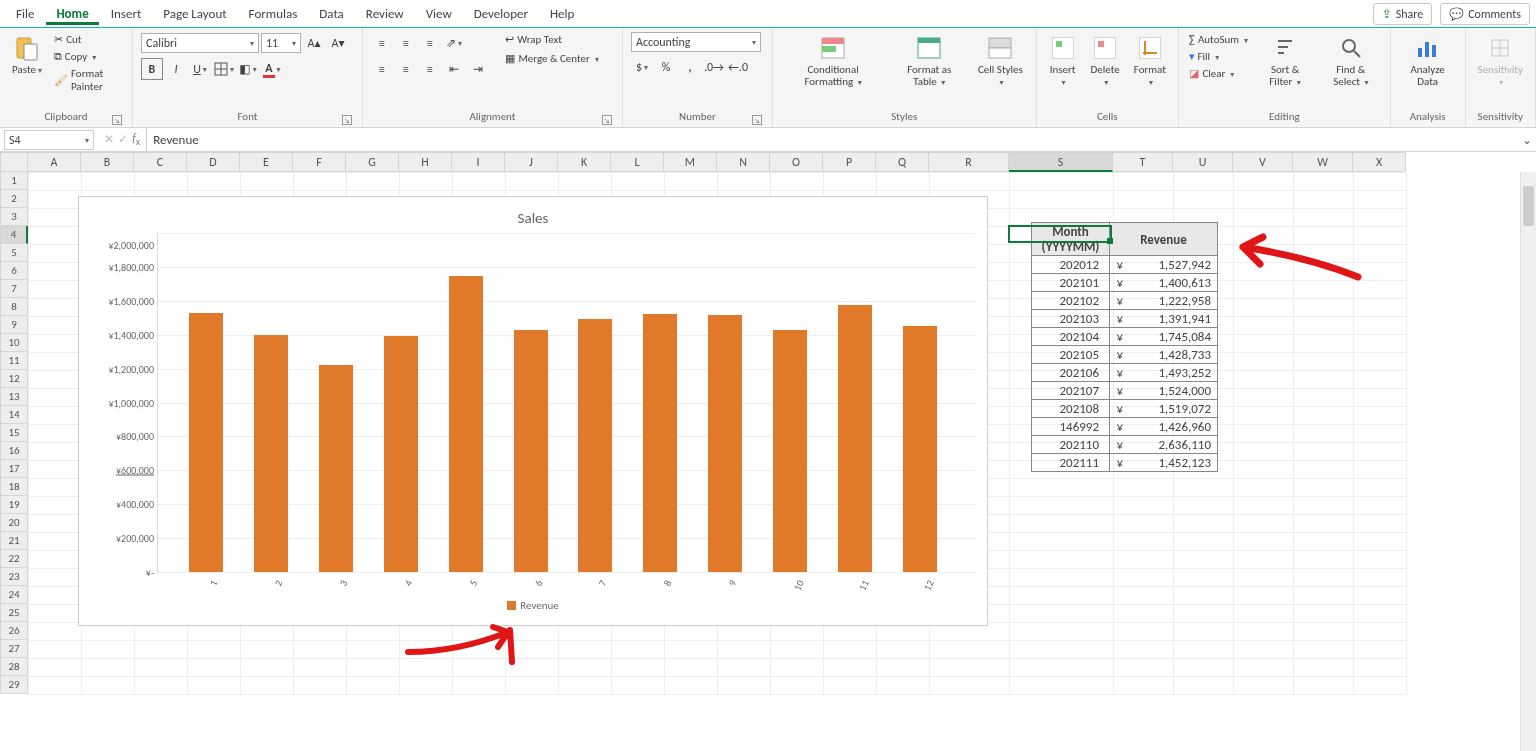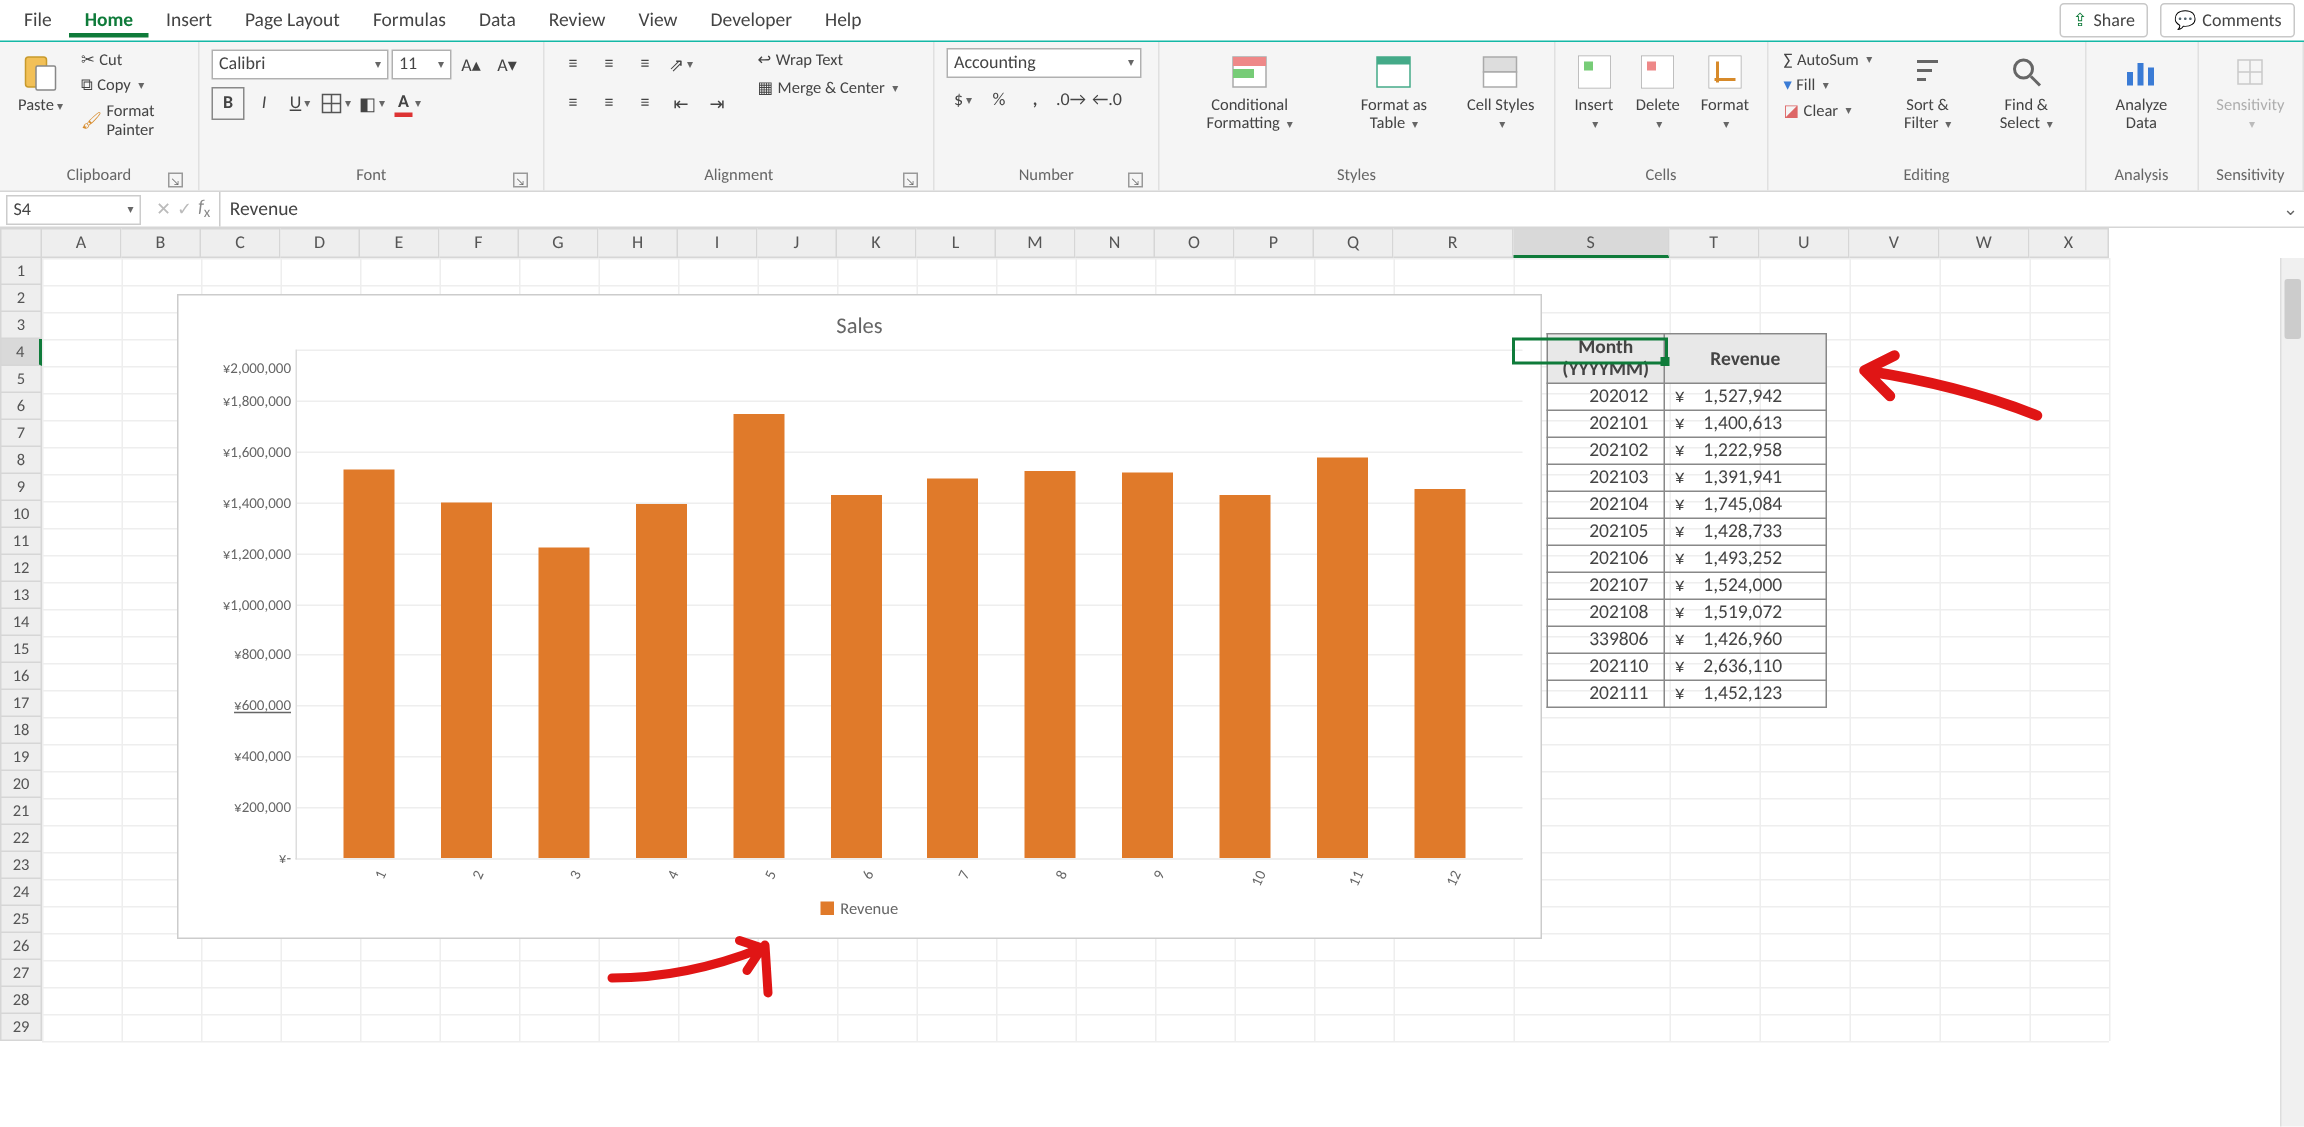--- a/index.html
+++ b/index.html
@@ -46,37 +46,37 @@
 .row-h { width: 28px; height: 18px; background: #eee; border: 1px solid #d6d6d6; border-top: none; font-size: 11px; color: #555; display: flex; align-items: center; justify-content: center; }
 .row-h.sel { background: #d9d9d9; border-right: 2px solid #0f7b3a; }
 .cells { position: relative; flex: 1; background: #fff; }
 .gridlines { position: absolute; inset: 0; }
 .gridlines .hl { position: absolute; left: 0; right: 0; height: 0; border-top: 1px solid #eee; }
 .gridlines .vl { position: absolute; top: 0; bottom: 0; width: 0; border-left: 1px solid #eee; }
 .sel-cell { position: absolute; border: 2px solid #0f7b3a; }
 .sel-cell::after { content: ""; position: absolute; right: -3px; bottom: -3px; width: 6px; height: 6px; background: #0f7b3a; }
 
 
-.chart-box { position: absolute; left: 50px; top: 24px; width: 910px; height: 430px; border: 1px solid #ccc; background: #fff; padding: 8px 12px; margin-left: 40px; }
+.chart-box { position: absolute; left: 50px; top: 24px; width: 910px; height: 430px; border: 1px solid #ccc; background: #fff; padding: 8px 12px; }
 .chart-title { text-align: center; font-size: 15px; color: #666; margin: 4px 0 6px 0; }
 .chart-plot { position: relative; height: 340px; margin-left: 66px; border-left: 1px solid #ddd; border-bottom: 1px solid #ddd; }
 .chart-ylabel { position: absolute; right: 100%; font-size: 10px; color: #666; transform: translate(-4px,-50%); }
 .chart-grid { position: absolute; left: 0; right: 0; height: 0; border-top: 1px solid #eee; }
 .chart-bar { position: absolute; bottom: 0; background: #e07a2a; width: 34px; }
 .chart-xlabel { position: absolute; top: 100%; font-size: 10px; color: #666; transform: translate(-50%,6px) rotate(-65deg); transform-origin: right top; }
 .chart-legend { text-align: center; font-size: 11px; color: #666; margin-top: 26px; display: flex; align-items: center; justify-content: center; gap: 4px; }
 .chart-legend .sw { width: 9px; height: 9px; background: #e07a2a; display: inline-block; }
 
 
 .data-table { position: absolute; left: 1003px; top: 50px; font-size: 13px; border-collapse: collapse; }
 .data-table th, .data-table td { border: 1px solid #888; padding: 1px 6px; height: 18px; }
 .data-table th { background: #e8e8e8; font-weight: 700; text-align: center; }
 .data-table td.m { text-align: right; padding-right: 10px; width: 76px; }
 .data-table td.cur { width: 20px; text-align: center; border-right: none; }
-.data-table td.val { text-align: left; width: 88px; border-left: none; padding-right: 6px; }
+.data-table td.val { text-align: right; width: 88px; border-left: none; padding-right: 6px; }
 
 
 .arrow { position: absolute; pointer-events: none; }
 .arrow svg { overflow: visible; }
 
 .vscroll { position: absolute; right: 0; top: 0; width: 16px; bottom: 0; background: #f0f0f0; border-left: 1px solid #ddd; }
 .vscroll .thumb { position: absolute; left: 2px; right: 2px; top: 14px; height: 40px; background: #ccc; border-radius: 2px; }
 
 .carets { font-size: 8px; color: #666; margin-left: 2px; }
 </style>
@@ -615,21 +615,21 @@
             <td class="m">202107</td>
             <td class="cur">¥</td>
             <td class="val">1,524,000</td>
           </tr>
           <tr>
             <td class="m">202108</td>
             <td class="cur">¥</td>
             <td class="val">1,519,072</td>
           </tr>
           <tr>
-            <td class="m">339806</td>
+            <td class="m">146992</td>
             <td class="cur">¥</td>
             <td class="val">1,426,960</td>
           </tr>
           <tr>
             <td class="m">202110</td>
             <td class="cur">¥</td>
             <td class="val">2,636,110</td>
           </tr>
           <tr>
             <td class="m">202111</td>

